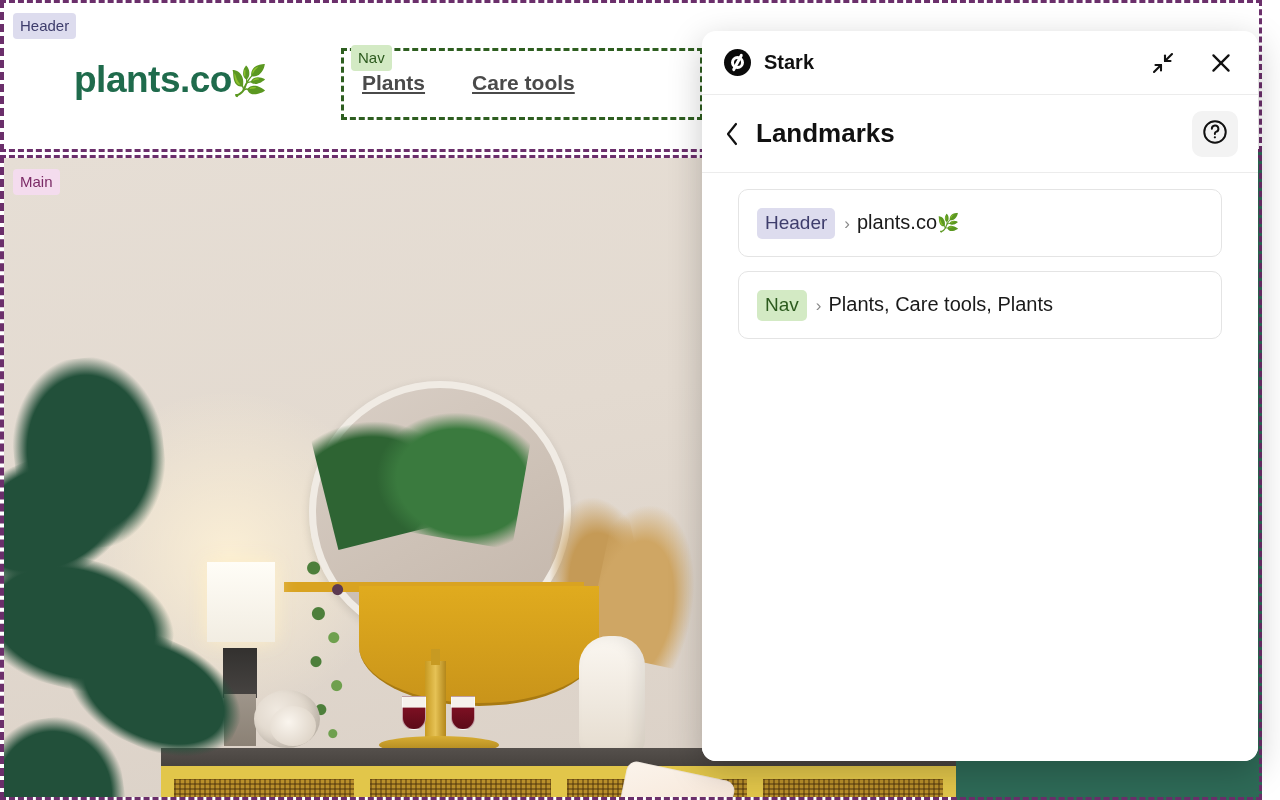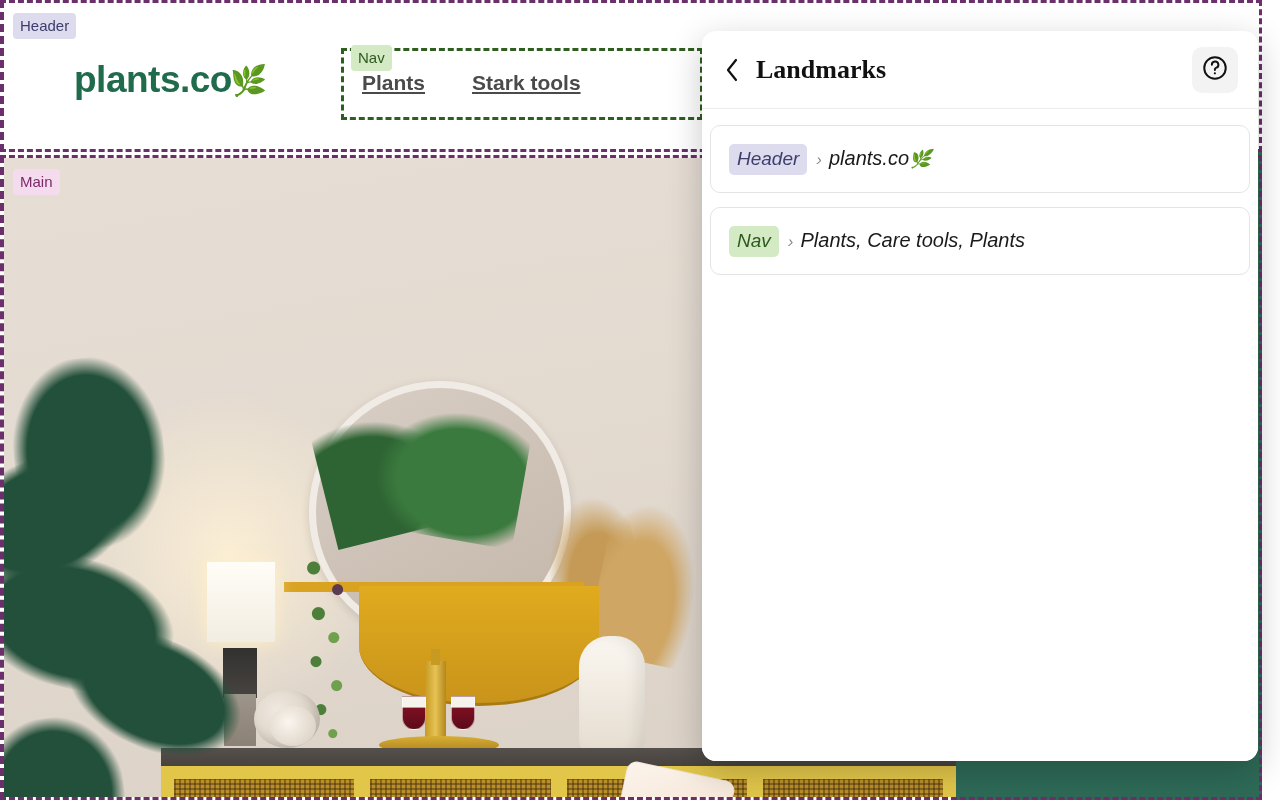--- a/index.html
+++ b/index.html
@@ -297,29 +297,29 @@
     cursor: pointer;
   }
 
   #stark-subheader {
     height: 78px; flex: 0 0 78px;
     display: flex; align-items: center; padding: 0 20px 0 22px;
     border-bottom: 1px solid #ECECEC;
   }
   #back-chevron { width: 22px; height: 26px; display: flex; align-items: center; cursor: pointer; }
   #subheader-title {
-    margin-left: 10px; font-size: 26px; font-weight: 700; color: #111; font-family: Liberation Serif, serif;
+    margin-left: 10px; font-size: 26px; font-weight: 700; color: #111;
   }
   #help-btn {
     margin-left: auto; width: 46px; height: 46px; border-radius: 10px;
     background: #F3F3F3;
     display: flex; align-items: center; justify-content: center; cursor: pointer;
   }
 
-  #stark-body { flex: 1; padding: 16px 8px; background: #fff; overflow-y: auto; font-style: italic; }
+  #stark-body { flex: 1; padding: 16px 36px; background: #fff; overflow-y: auto; }
   .lm-card {
     border: 1px solid #E4E4E4;
     border-radius: 10px;
     padding: 17px 18px;
     margin-bottom: 14px;
     background: #fff;
     cursor: pointer;
   }
   .lm-row { font-size: 20px; line-height: 1.55; color: #1A1A1A; }
   .lm-badge {
@@ -397,29 +397,52 @@
     <span class="landmark-tag" id="header-tag">Header</span>
 
     <div id="logo">
       <span>plants.co</span>
       <span id="logo-leaf">🌿</span>
     </div>
 
     <div id="nav-region">
       <div id="nav-links">
         <a class="nav-link" href="#">Plants</a>
-        <a class="nav-link" href="#">Stark tools</a>
+        <a class="nav-link" href="#">Care tools</a>
       </div>
       <span class="landmark-tag" id="nav-tag">Nav</span>
     </div>
   </div>
 </div>
 
 <div id="stark-panel">
 
+  <div id="stark-titlebar">
+    <div id="stark-logo"></div>
+    <div id="stark-name">Stark</div>
+
+    <div id="titlebar-actions">
+      <div class="tb-btn">
+        <svg width="24" height="24" viewBox="0 0 24 24" fill="none" stroke="#111" stroke-width="2.1" stroke-linecap="round" stroke-linejoin="round">
+          <path d="M3 21 L10 14"></path>
+            <path d="M10 14 L4.5 14"></path>
+            <path d="M10 14 L10 19.5"></path>
+          <path d="M21 3 L14 10"></path>
+            <path d="M14 10 L19.5 10"></path>
+            <path d="M14 10 L14 4.5"></path>
+        </svg>
+      </div>
+      <div class="tb-btn">
+        <svg width="26" height="26" viewBox="0 0 24 24" fill="none" stroke="#111" stroke-width="2.1" stroke-linecap="round">
+          <path d="M5 5 L19 19"></path>
+            <path d="M19 5 L5 19"></path>
+        </svg>
+      </div>
+    </div>
+  </div>
 
   <div id="stark-subheader">
     <div id="back-chevron">
       <svg width="17" height="26" viewBox="0 0 17 26" fill="none" stroke="#111" stroke-width="2.2" stroke-linecap="round" stroke-linejoin="round">
         <path d="M12 3 L4 13 L12 23"></path>
       </svg>
     </div>
     <div id="subheader-title">Landmarks</div>
     <div id="help-btn">
       <span>

